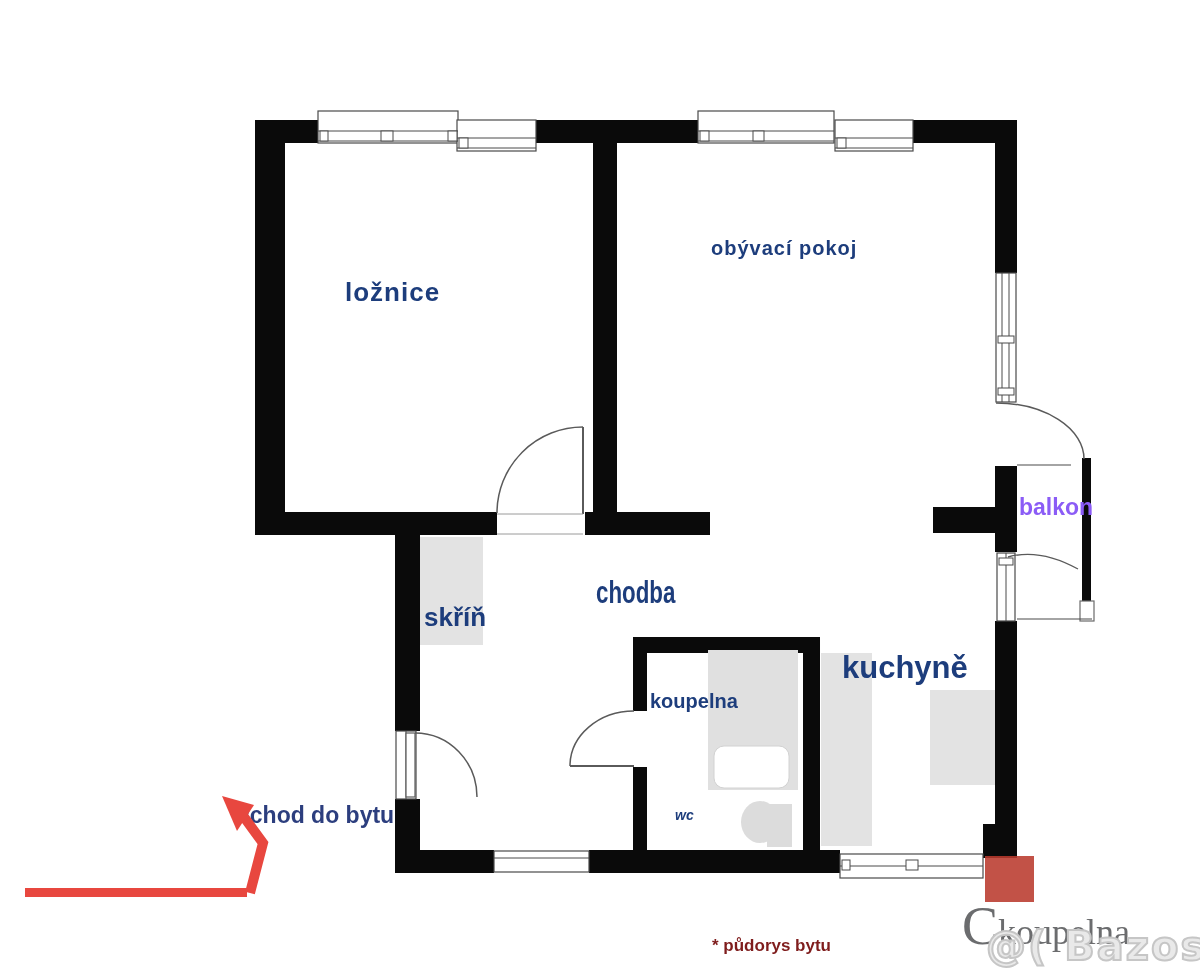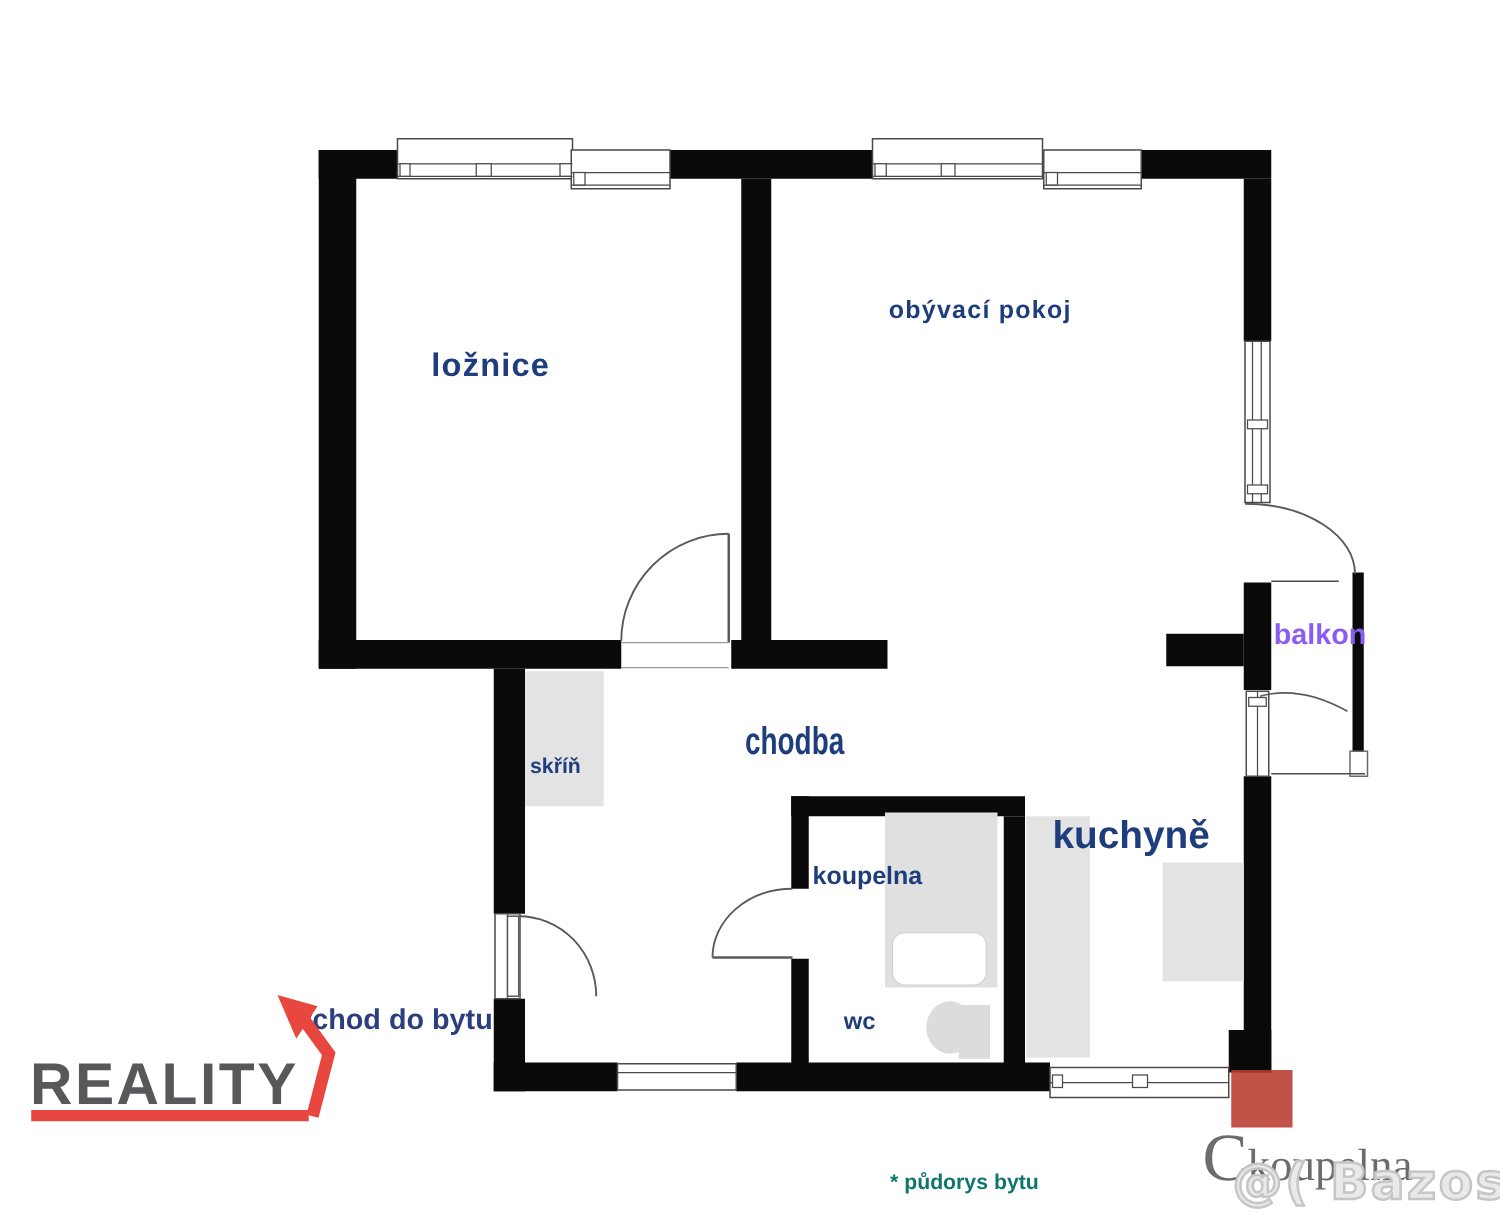--- a/index.html
+++ b/index.html
@@ -11,28 +11,28 @@
   svg.overlay { position:absolute; left:0; top:0; z-index:30; pointer-events:none; }
 
   .room-label {
     position:absolute; z-index:10; font-weight:700; color:#1d3d7c;
     white-space:nowrap; line-height:1;
   }
   .label-loznice   { left:345px; top:279px; font-size:26px; letter-spacing:1px;text-align:center; }
   .label-obyvaci   { left:711px; top:238px; font-size:20px; letter-spacing:1px; }
   .label-chodba    { left:596px; top:577px; font-size:31px; font-weight:600;
                      transform:scaleX(0.72); transform-origin:left top; letter-spacing:0; }
-  .label-skrin     { left:424px; top:604px; font-size:17px; }
+  .label-skrin     { left:424px; top:604px; font-size:26px; }
   .label-koupelna  { left:650px; top:691px; font-size:20px; }
-  .label-wc        { left:675px; top:808px; font-size:19px; }
+  .label-wc        { left:675px; top:808px; font-size:14px;font-style:italic; }
   .label-kuchyne   { left:842px; top:652px; font-size:31px; }
   .label-balkon    { left:1019px; top:496px; font-size:23px; font-weight:600; color:#8b5cf6; }
   .label-vchod     { left:237px; top:804px; font-size:23px; color:#2c3e7e; }
   .plan-caption    { position:absolute; z-index:10; left:712px; top:936px; font-size:17px;
-                     font-weight:700; color:#0f766e; white-space:nowrap; }
+                     font-weight:700; color:#7f1d1d; white-space:nowrap; }
 
   
   .rs-logo { position:absolute; z-index:25; left:24px; top:843px; line-height:1; }
   .rs-word1 { display:block; font-size:47px; font-weight:800; color:#58585a; letter-spacing:2px; }
   .rs-word2-row { display:block; margin-top:14px; font-size:47px; font-weight:800; letter-spacing:2px; }
   .rs-word2 { color:#58585a; }
   .rs-tld { color:#e8473f; }
 
   
   .bc-square { position:absolute; z-index:20; left:985px; top:856px; width:49px; height:46px;
@@ -162,21 +162,20 @@
   <div class="room-label label-chodba">chodba</div>
   <div class="room-label label-skrin">skříň</div>
   <div class="room-label label-koupelna">koupelna</div>
   <div class="room-label label-wc">wc</div>
   <div class="room-label label-kuchyne">kuchyně</div>
   <div class="room-label label-balkon">balkon</div>
   <div class="room-label label-vchod">vchod do bytu</div>
   <div class="plan-caption">* půdorys bytu</div>
 
   <div class="rs-logo">
-    <span class="rs-word1">REALITY</span>
   </div>
 
   <svg class="overlay" width="1200" height="973" viewBox="0 0 1200 973">
     <rect x="25" y="888" width="222" height="9" fill="#e8473f"></rect>
     <path d="M250,893 L263,843 L244,817" stroke="#e8473f" stroke-width="10" fill="none"></path>
     <polygon points="222,796 254,805 237,831" fill="#e8473f"></polygon>
   </svg>
 
   <div class="bc-square"></div>
   <div class="bc-line bc-line2">

